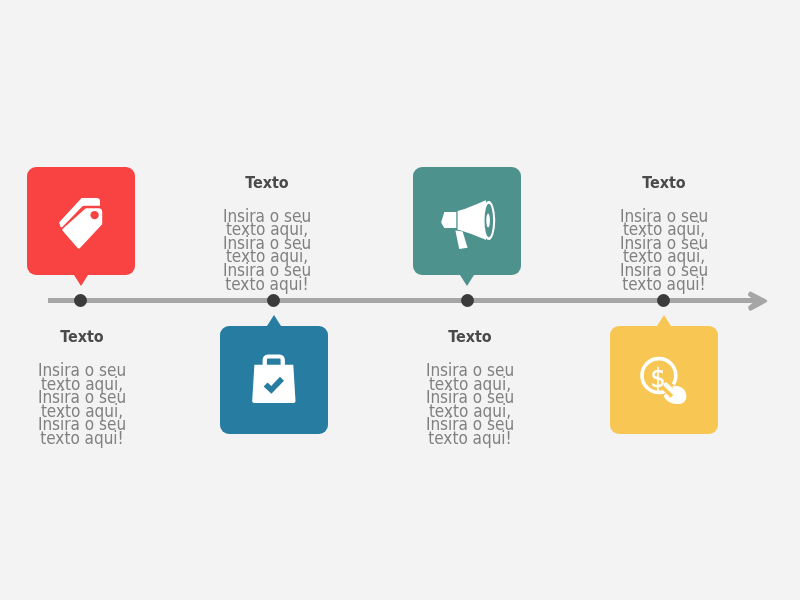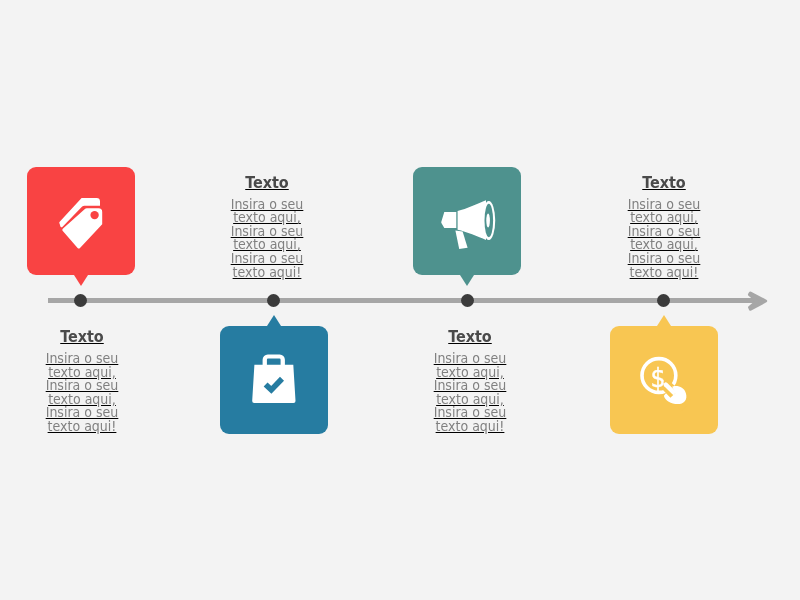--- a/index.html
+++ b/index.html
@@ -40,28 +40,28 @@
     width: 0; height: 0;
     left: 50%; margin-left: -7.5px;
     border-left: 7.5px solid transparent;
     border-right: 7.5px solid transparent;
   }
   .card.up .tail { bottom: -11.0px; }
   .card.down .tail { top: -11.0px; }
   .card svg { position: absolute; left: 0; top: 0; }
 
   
-  .textblock { position: absolute; width: 140px; text-align: center; text-decoration: underline; }
+  .textblock { position: absolute; width: 140px; text-align: center; }
   .tb-title {
     font-size: 16px; font-weight: bold;
     color: #4a4a4a; line-height: 18px; margin: 0;
   }
   .tb-body {
-    font-size: 14px; color: #808080;
-    line-height: 13.6px; margin: 6px 0 0 0;
+    font-size: 17px; color: #808080;
+    line-height: 13.6px; margin: 18px 0 0 0;
     padding: 0 18px;
   }
 </style>
 </head>
 <body>
 
 <div id="stage">
 
   <div class="axis-line"></div>
   <svg class="axis-arrow" viewBox="0 0 32 32">

